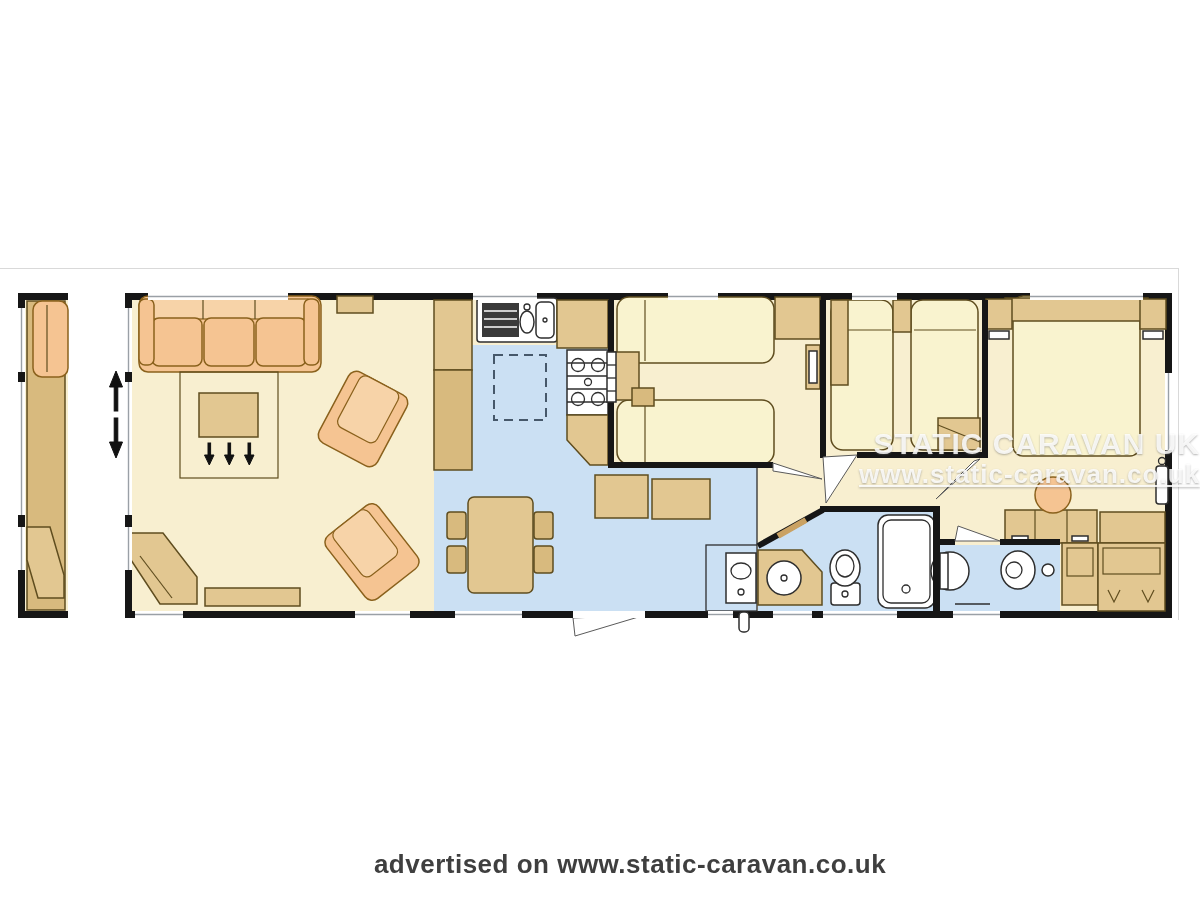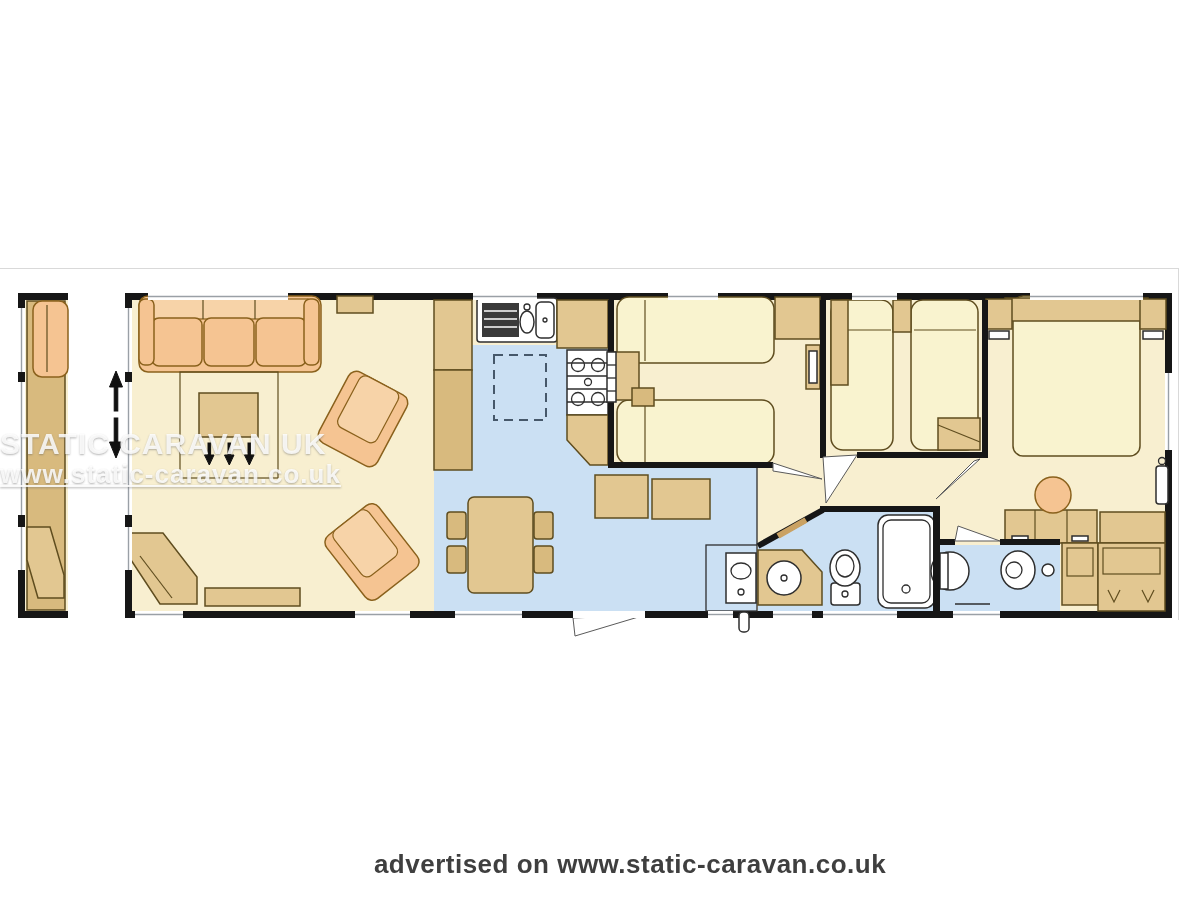--- a/index.html
+++ b/index.html
@@ -22,21 +22,21 @@
   .orangelt{fill:var(--orangelt);stroke:var(--oroutline);stroke-width:1.2;}
   .bed{fill:var(--bed);stroke:var(--outline);stroke-width:1.5;}
   .wfix{fill:#ffffff;stroke:#2e2e2e;stroke-width:1.5;}
   .thin{stroke:#2e2e2e;stroke-width:1.3;fill:none;}
   .thinbrown{stroke:var(--outline);stroke-width:1.2;fill:none;}
   .leaf{stroke:#5a5a5a;stroke-width:1;fill:#ffffff;}
   .dash{stroke:#46586a;stroke-width:2;stroke-dasharray:9 6;fill:none;}
   .dark{fill:#3a3a3a;}
   .arrowink{fill:#111;stroke:#111;}
   
-  .wm{position:absolute;left:0;width:978px;text-align:left;font-weight:bold;
+  .wm{position:absolute;left:0;width:1200px;text-align:right;font-weight:bold;
       color:var(--wmcolor);text-shadow:0 1px 2px rgba(90,90,90,.45);z-index:5;pointer-events:none;}
   .wm1{top:427px;font-size:30px;letter-spacing:1px;}
   .wm2{top:459px;font-size:26px;letter-spacing:1px;text-decoration:underline;}
   .footer{position:absolute;left:0;top:849px;width:1200px;text-align:center;
           font-size:26px;font-weight:bold;color:var(--footercolor);letter-spacing:.5px;padding-left:30px;}
 </style>
 </head>
 <body>
 
 <div id="stage">

